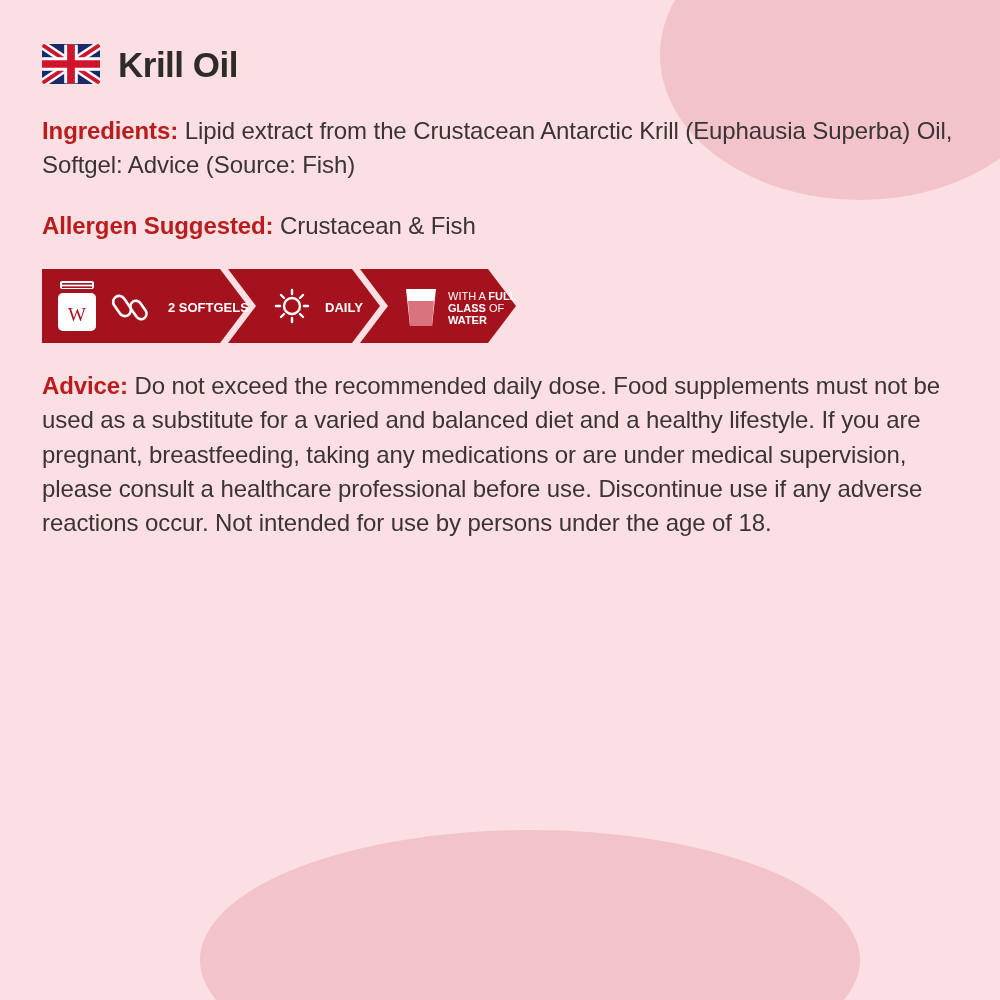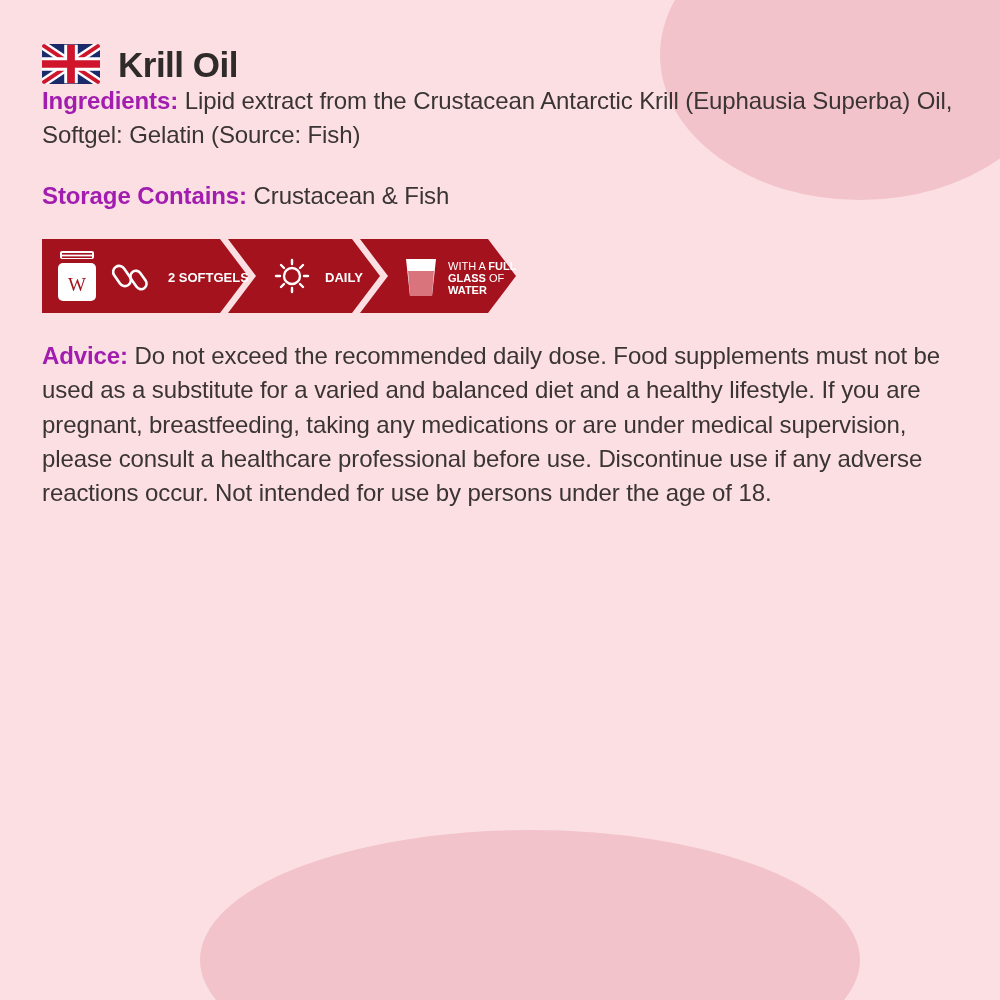--- a/index.html
+++ b/index.html
@@ -46,20 +46,21 @@
     left: 42px;
     top: 44px;
     right: 42px;
   }
 
   
   .header {
     display: flex;
     align-items: center;
     gap: 18px;
+    margin-bottom: 30px;
   }
   .flag {
     width: 58px;
     height: 40px;
     position: relative;
     overflow: hidden;
     border-radius: 3px;
     flex: none;
     background: #20265c;
   }
@@ -74,21 +75,21 @@
 
   p.para {
     font-size: 24px;
     line-height: 1.43;
     margin: 0 0 26px 0;
     color: #3a3434;
     letter-spacing: -0.1px;
   }
   p.para b {
     font-weight: bold;
-    color: #a21caf;
+    color: #b91c1c;
   }
 
   
   .banner {
     margin: 8px 0 26px 0;
     height: 74px;
     position: relative;
     width: 474px;
   }
   .banner svg { display: block; }
@@ -110,23 +111,23 @@
           <rect width="60" height="40" fill="#1b2a6b"></rect>
           <path d="M0,0 L60,40 M60,0 L0,40" stroke="#ffffff" stroke-width="9"></path>
           <path d="M0,0 L60,40 M60,0 L0,40" stroke="#cf142b" stroke-width="4"></path>
           <path d="M30,0 V40 M0,20 H60" stroke="#ffffff" stroke-width="14"></path>
           <path d="M30,0 V40 M0,20 H60" stroke="#cf142b" stroke-width="8"></path>
         </svg>
       </span>
       <div class="title">Krill Oil</div>
     </div>
 
-    <p class="para"><b>Ingredients:</b><span> Lipid extract from the Crustacean Antarctic Krill (Euphausia Superba) Oil, Softgel: Gelatin (Source: Fish)</span></p>
+    <p class="para"><b>Ingredients:</b><span> Lipid extract from the Crustacean Antarctic Krill (Euphausia Superba) Oil, Softgel: Advice (Source: Fish)</span></p>
 
-    <p class="para"><b>Storage Contains:</b><span> Crustacean &amp; Fish</span></p>
+    <p class="para"><b>Allergen Suggested:</b><span> Crustacean &amp; Fish</span></p>
 
 
     <div class="banner">
       <svg width="474" height="74" viewBox="0 0 474 74">
 
         <path d="M0,0 H178 L206,37 L178,74 H0 Z" fill="#a4121d"></path>
 
         <path d="M186,0 H310 L338,37 L310,74 H186 L214,37 Z" fill="#a4121d"></path>
 
         <path d="M318,0 H446 L474,37 L446,74 H318 L346,37 Z" fill="#a4121d"></path>

